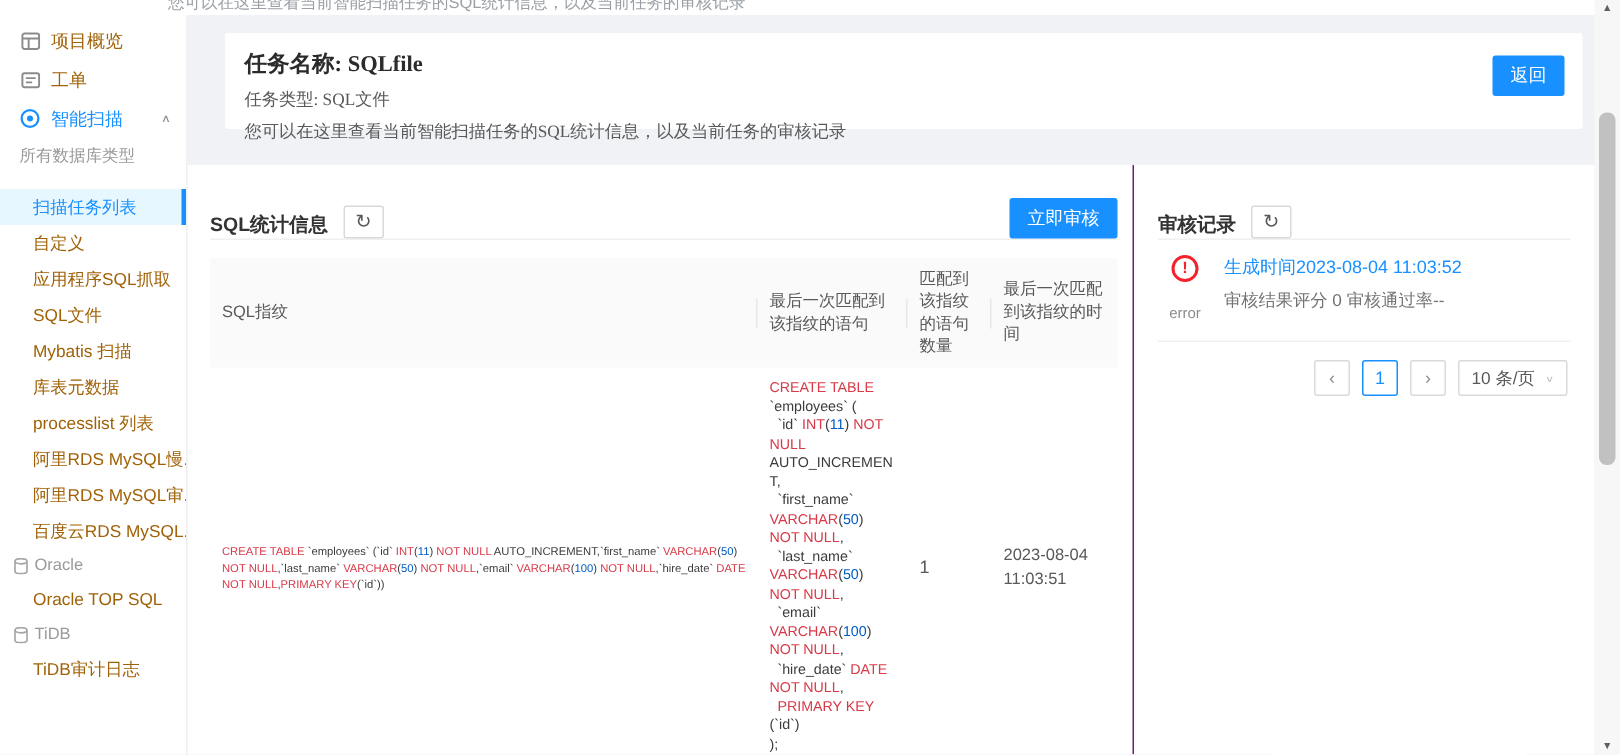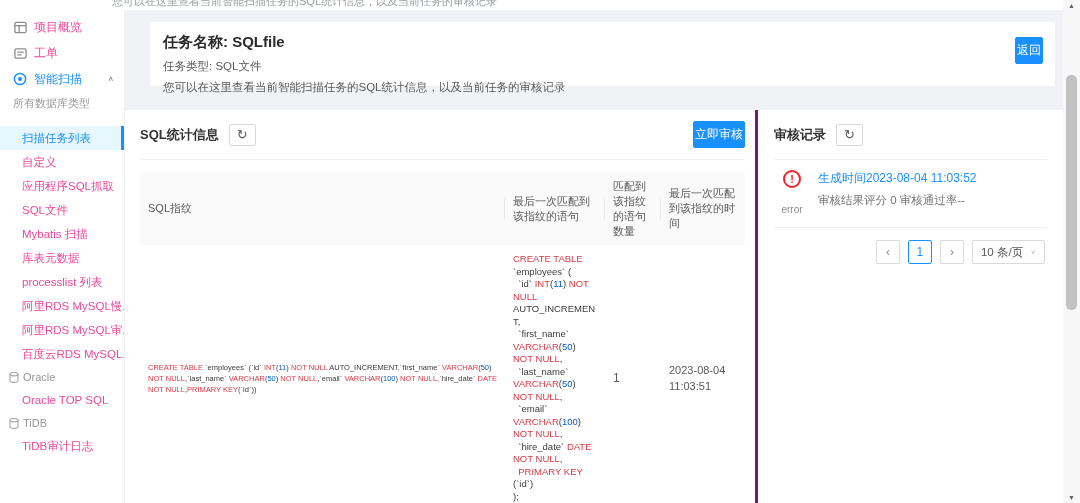--- a/index.html
+++ b/index.html
@@ -6,45 +6,45 @@
   html,body { width:1080px; height:503px; overflow:hidden; }
   body { font-family:"Liberation Sans", sans-serif; background:#f0f2f5; color:#333; }
   .screen { position:relative; width:1080px; height:503px; overflow:hidden; background:#f0f2f5; }
 
   
   .topbar { position:absolute; left:0; top:0; width:1080px; height:10px; background:#fff; overflow:hidden; z-index:2; }
   .topbar .notice { display:block; margin:-6px 0 0 112px; font-size:11px; color:#9aa0a6; white-space:nowrap; }
 
   
   .sidebar { position:absolute; left:0; top:10px; bottom:0; width:125px; background:#fff; border-right:1px solid #f0f0f0; z-index:1; padding-top:4px; overflow:hidden; }
-  .side-item { display:flex; align-items:center; font-size:12px; color:#ec4899; cursor:pointer; position:relative; }
+  .side-item { display:flex; align-items:center; font-size:12px; color:#a16207; cursor:pointer; position:relative; }
   .side-item.top { height:26px; padding-left:13px; }
   .side-item.group { height:22px; padding-left:13px; font-size:11px; color:#999; cursor:default; }
   .side-item.group.withicon { padding-left:8px; }
   .side-item.sub { height:24px; padding-left:22px; font-size:11.5px; white-space:nowrap; }
   .side-item.active { color:#1890ff;text-align:center; }
   .side-item.selected { background:#e6f7ff; color:#1890ff;margin-top:12px; }
   .side-item.selected::after { content:""; position:absolute; right:0; top:0; bottom:0; width:3px; background:#1890ff; }
   .s-icon { display:inline-flex; width:14px; height:14px; margin-right:7px; align-items:center; justify-content:center; flex:none; }
   .side-item.group .s-icon { width:11px; height:11px; margin-right:4px; }
   .caret-up { margin-left:auto; margin-right:10px; font-size:9px; color:#8c8c8c; transform:scaleY(.8); }
 
   
-  .header-card { position:absolute; left:150px; top:22px; width:905px; height:64px; background:#fff; border-radius:2px; padding:11px 12px 0 13px; }
+  .header-card { position:absolute; left:150px; top:22px; width:905px; height:64px; background:#fff; border-radius:2px; padding:11px 12px 0 13px;font-family:Liberation Serif, serif; }
   .task-title { font-size:15px; font-weight:bold; color:#2b2b2b; }
   .task-type { font-size:11.5px; color:#595959; margin-top:7px; }
   .task-desc { font-size:11.5px; color:#595959; margin-top:6px; }
-  .btn-primary { background:#1890ff; color:#fff; border:1px solid #1890ff; border-radius:2px; font-size:12px; padding:4px 1px; cursor:pointer; font-family:inherit; }
+  .btn-primary { background:#1890ff; color:#fff; border:1px solid #1890ff; border-radius:2px; font-size:12px; padding:4px 11px; cursor:pointer; font-family:inherit; }
   .back-btn { position:absolute; right:12px; top:15px; }
 
   
   .content-panel { position:absolute; left:125px; top:110px; width:938px; height:393px; background:#fff; display:flex; }
   .sql-section { width:630px; flex:none; padding:0 10px 0 15px; }
-  .audit-section { flex:1; border-left:3px solid #701a75; padding:0 16px; }
-  .sec-head { height:50px; display:flex; align-items:center; border-bottom:1px solid #f0f0f0; }
+  .audit-section { flex:1; border-left:1px solid #701a75; padding:0 16px; }
+  .sec-head { height:50px; display:flex; align-items:flex-end; border-bottom:1px solid #f0f0f0; }
   .sec-title { font-size:13px; font-weight:bold; color:#333; }
   .refresh-btn { margin-left:10px; width:27px; height:22px; background:#fff; border:1px solid #d9d9d9; border-radius:2px; color:#595959; font-size:13px; line-height:18px; cursor:pointer; }
   .audit-now-btn { margin-left:auto; }
 
   
   .stats-table { margin-top:12px; }
   .thead { display:flex; background:#fafafa; }
   .th { font-size:11px; color:#595959; padding:7px 8px; display:flex; align-items:center; position:relative; line-height:1.35; }
   .th:not(:last-child)::after { content:""; position:absolute; right:0; top:50%; margin-top:-10px; width:1px; height:20px; background:#e8e8e8; }
   .c0 { width:365px; flex:none; }

